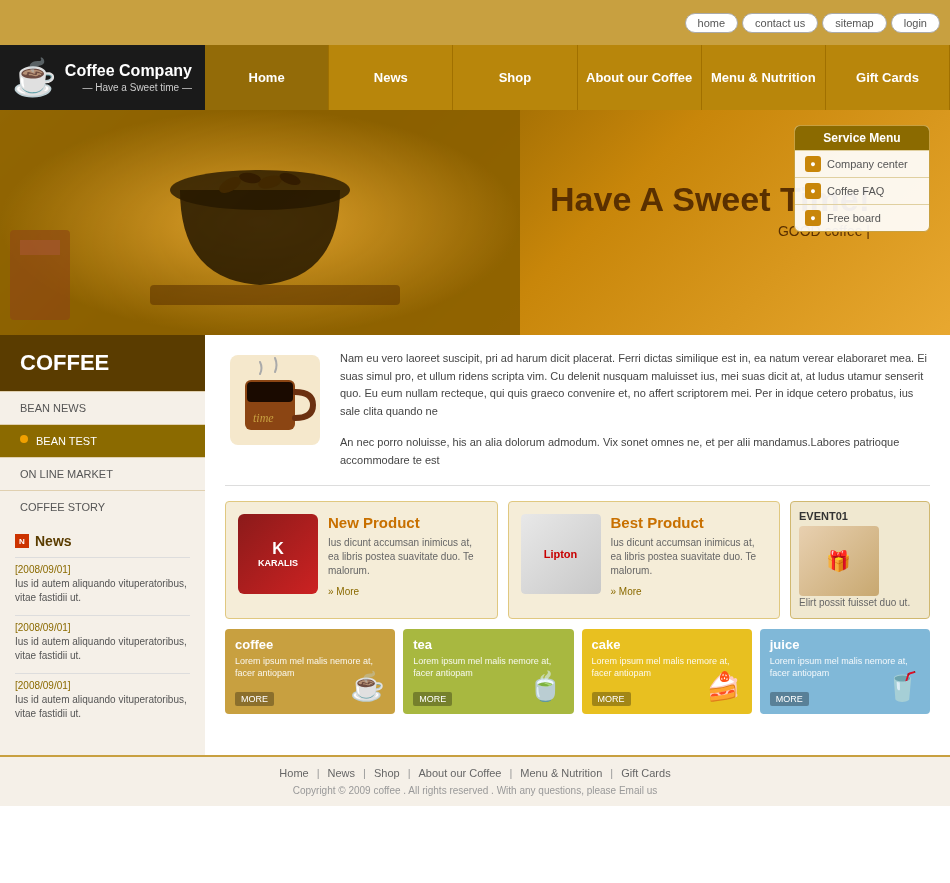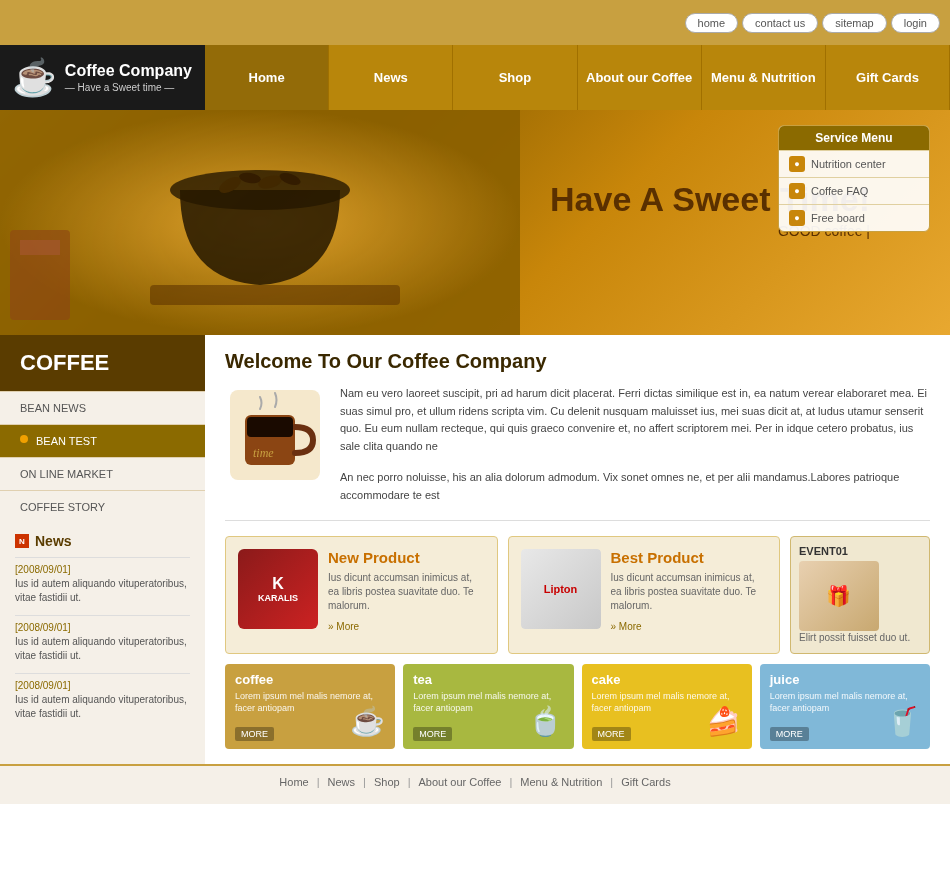--- a/index.html
+++ b/index.html
@@ -7,38 +7,38 @@
 
     
     .top-bar { background: #c8a040; height: 45px; display: flex; justify-content: flex-end; align-items: center; padding-right: 10px; }
     .top-bar-buttons { display: flex; gap: 4px; }
     .top-btn { background: #fff; border: 1px solid #aaa; border-radius: 10px; padding: 3px 12px; font-size: 11px; color: #555; cursor: pointer; }
 
     
     .header { display: flex; height: 65px; }
     .logo-area { width: 205px; background: #1a1a1a; display: flex; align-items: center; padding: 8px 12px; flex-shrink: 0; }
     .logo-icon { font-size: 36px; color: #fff; margin-right: 8px; }
-    .logo-text { color: #fff; }
+    .logo-text { color: #fff; text-align: right; }
     .logo-text .company-name { font-size: 16px; font-weight: bold; }
     .logo-text .tagline { font-size: 10px; color: #ccc; margin-top: 2px; }
 
     
     nav { flex: 1; background: #b8860b; display: flex; }
     nav a { flex: 1; display: flex; align-items: center; justify-content: center; color: #fff; text-decoration: none; font-size: 13px; font-weight: bold; border-right: 1px solid #a07000; transition: background 0.2s; }
     nav a.active { background: rgba(0,0,0,0.2); }
 
     
     .hero { position: relative; height: 225px; background: linear-gradient(135deg, #d4a020 0%, #8b6000 30%, #c8860a 60%, #e8a830 100%); overflow: hidden; }
     .hero-coffee-items { position: absolute; left: 0; top: 0; width: 520px; height: 225px; background: linear-gradient(to right, #a07010, #c8900a, #e8b030); opacity: 0.9; display: flex; align-items: flex-end; justify-content: center; overflow: hidden; }
     .hero-text { position: absolute; right: 80px; top: 70px; text-align: right; }
     .hero-title { font-size: 34px; color: #5a3000; font-weight: bold; }
     .hero-sub { font-size: 14px; color: #5a3000; margin-top: 4px; }
 
     
-    .service-menu { position: absolute; right: 20px; top: 15px; background: rgba(255,255,255,0.92); border: 1px solid #c8a040; border-radius: 6px; width: 152px; padding: 0; overflow: hidden; }
+    .service-menu { position: absolute; right: 20px; top: 15px; background: rgba(255,255,255,0.92); border: 1px solid #c8a040; border-radius: 6px; width: 136px; padding: 0; overflow: hidden; }
     .service-menu-title { background: #8b6a00; color: #fff; font-size: 12px; font-weight: bold; padding: 5px 10px; text-align: center; }
     .service-menu-item { display: flex; align-items: center; padding: 5px 10px; border-top: 1px solid #e0d0a0; font-size: 11px; color: #555; }
     .service-menu-item .sm-icon { width: 16px; height: 16px; background: #c8860a; border-radius: 3px; margin-right: 6px; display: flex; align-items: center; justify-content: center; color: #fff; font-size: 9px; flex-shrink: 0; }
 
     
     .main { display: flex; min-height: 420px; }
 
     
     .sidebar { width: 205px; flex-shrink: 0; background: #f5f0e8; padding: 0; }
     .sidebar-coffee-header { background: #5a3c00; color: #fff; font-size: 22px; font-weight: bold; padding: 15px 20px; }
@@ -161,21 +161,21 @@
   </div>
   <div class="hero-text">
     <div class="hero-title">Have A Sweet Time!</div>
     <div class="hero-sub">GOOD coffee  |</div>
   </div>
 
   <div class="service-menu">
     <div class="service-menu-title">Service Menu</div>
     <div class="service-menu-item">
       <div class="sm-icon">●</div>
-      <span>Nutrition center</span>
+      <span>Company center</span>
     </div>
     <div class="service-menu-item">
       <div class="sm-icon">●</div>
       <span>Coffee FAQ</span>
     </div>
     <div class="service-menu-item">
       <div class="sm-icon">●</div>
       <span>Free board</span>
     </div>
   </div>
@@ -213,21 +213,20 @@
         <div class="news-text">Ius id autem aliquando vituperatoribus, vitae fastidii ut.</div>
       </div>
       <div class="news-entry">
         <div class="news-date">[2008/09/01]</div>
         <div class="news-text">Ius id autem aliquando vituperatoribus, vitae fastidii ut.</div>
       </div>
     </div>
   </div>
 
   <div class="content">
-    <div class="welcome-title">Welcome To Our Coffee Company</div>
 
     <div class="welcome-body">
       <div class="coffee-mug-img">
         <svg class="coffee-mug-svg" viewBox="0 0 100 100" xmlns="http://www.w3.org/2000/svg">
           <rect x="5" y="5" width="90" height="90" rx="8" fill="#f5e8cc"></rect>
 
           <rect x="20" y="30" width="50" height="50" rx="6" fill="#8b4513"></rect>
 
           <path d="M70 42 Q88 42 88 55 Q88 68 70 68" stroke="#6b3010" stroke-width="6" fill="none" stroke-linecap="round"></path>
 
@@ -319,13 +318,14 @@
     <a href="#">News</a>
     <span class="footer-sep">|</span>
     <a href="#">Shop</a>
     <span class="footer-sep">|</span>
     <a href="#">About our Coffee</a>
     <span class="footer-sep">|</span>
     <a href="#">Menu &amp; Nutrition</a>
     <span class="footer-sep">|</span>
     <a href="#">Gift Cards</a>
   </div>
+  <div class="footer-copy">Copyright © 2009 coffee . All rights reserved . With any questions, please Email us</div>
 </div>
 
 </body></html>

